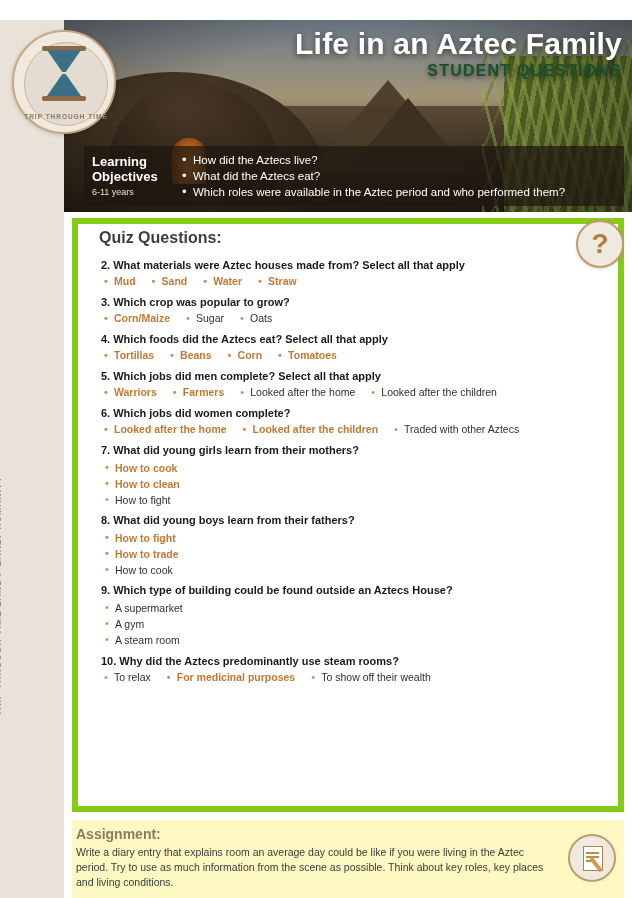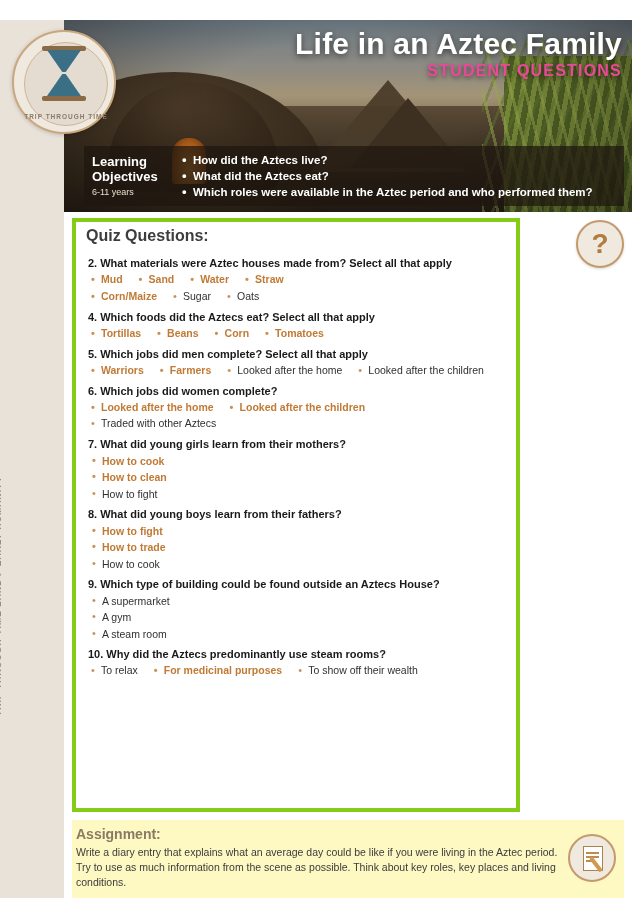--- a/index.html
+++ b/index.html
@@ -116,21 +116,21 @@
     font-weight: bold;
     color: #ffffff;
     letter-spacing: 0.2px;
     text-shadow: 0 2px 6px rgba(0,0,0,0.55);
     line-height: 1.05;
   }
   .title-sub {
     margin-top: 2px;
     font-size: 16px;
     font-weight: bold;
-    color: #ec4899;
+    color: #14532d;
     letter-spacing: 1.2px;
     text-shadow: 0 2px 5px rgba(0,0,0,0.55);
   }
 
   
   .logo-badge {
     position: absolute;
     left: 12px; top: 10px;
     width: 104px; height: 104px;
     border-radius: 50%;
@@ -186,34 +186,35 @@
     color: #ffffff;
     flex: 0 0 auto;
   }
   .lo-left .l1, .lo-left .l2 {
     font-size: 13px; font-weight: bold; line-height: 1.12; color: #ffffff;
   }
   .lo-left .l3 { font-size: 9px; color: #e7dccd; margin-top: 2px; }
   .lo-right { flex: 1 1 auto; padding-left: 6px; }
   .lo-right ul { list-style: none; }
   .lo-right li {
-    font-size: 11.5px; font-weight: bold; color: #ffffff;
+    font-size: 11.5px; font-weight: normal; color: #ffffff;
     line-height: 1.42; position: relative; padding-left: 11px;
   }
   .lo-right li:before {
     content: "•"; position: absolute; left: 0; top: -1px; color: #ffffff; font-size: 13px;
   }
 
   
   .quiz-panel {
     position: absolute;
     left: 72px; top: 198px;
-    width: 448px; height: 594px;
-    border: 4px solid #84cc16;
+    width: 552px; height: 594px;
+    border: 6px solid #84cc16;
     background: #ffffff;
+    padding-left: 11px;
   }
   .quiz-head {
     padding: 5px 10px 4px 10px;
     font-size: 16px;
     font-weight: bold;
     color: #3d3d3d;
   }
   .quiz-body {
     padding: 2px 12px 8px 12px;
   }
@@ -380,20 +381,21 @@
         <div class="q">
           <div class="q-text">2. What materials were Aztec houses made from? Select all that apply</div>
           <div class="opts-row">
             <div class="opt correct">Mud</div>
             <div class="opt correct">Sand</div>
             <div class="opt correct">Water</div>
             <div class="opt correct">Straw</div>
           </div>
         </div>
         <div class="q">
+          <div class="q-text">3. Which crop was popular to grow?</div>
           <div class="opts-row">
             <div class="opt correct">Corn/Maize</div>
             <div class="opt plain">Sugar</div>
             <div class="opt plain">Oats</div>
           </div>
         </div>
         <div class="q">
           <div class="q-text">4. Which foods did the Aztecs eat? Select all that apply</div>
           <div class="opts-row">
             <div class="opt correct">Tortillas</div>
@@ -451,21 +453,21 @@
             <div class="opt plain">To show off their wealth</div>
           </div>
         </div>
       </div>
   </div>
 
   <div class="help-btn">?</div>
 
   <div class="assignment">
     <h3>Assignment:</h3>
-    <p>Write a diary entry that explains what an average day could be like if you were living in the Aztec period. Try to use as much information from the scene as possible. Think about key roles, key places and living conditions.</p>
+    <p>Write a diary entry that explains room an average day could be like if you were living in the Aztec period. Try to use as much information from the scene as possible. Think about key roles, key places and living conditions.</p>
     <div class="assign-icon">
       <div class="sheet"></div>
       <div class="line l1"></div>
       <div class="line l2"></div>
       <div class="line l3"></div>
       <div class="pencil"></div>
     </div>
   </div>
 
 </div>

